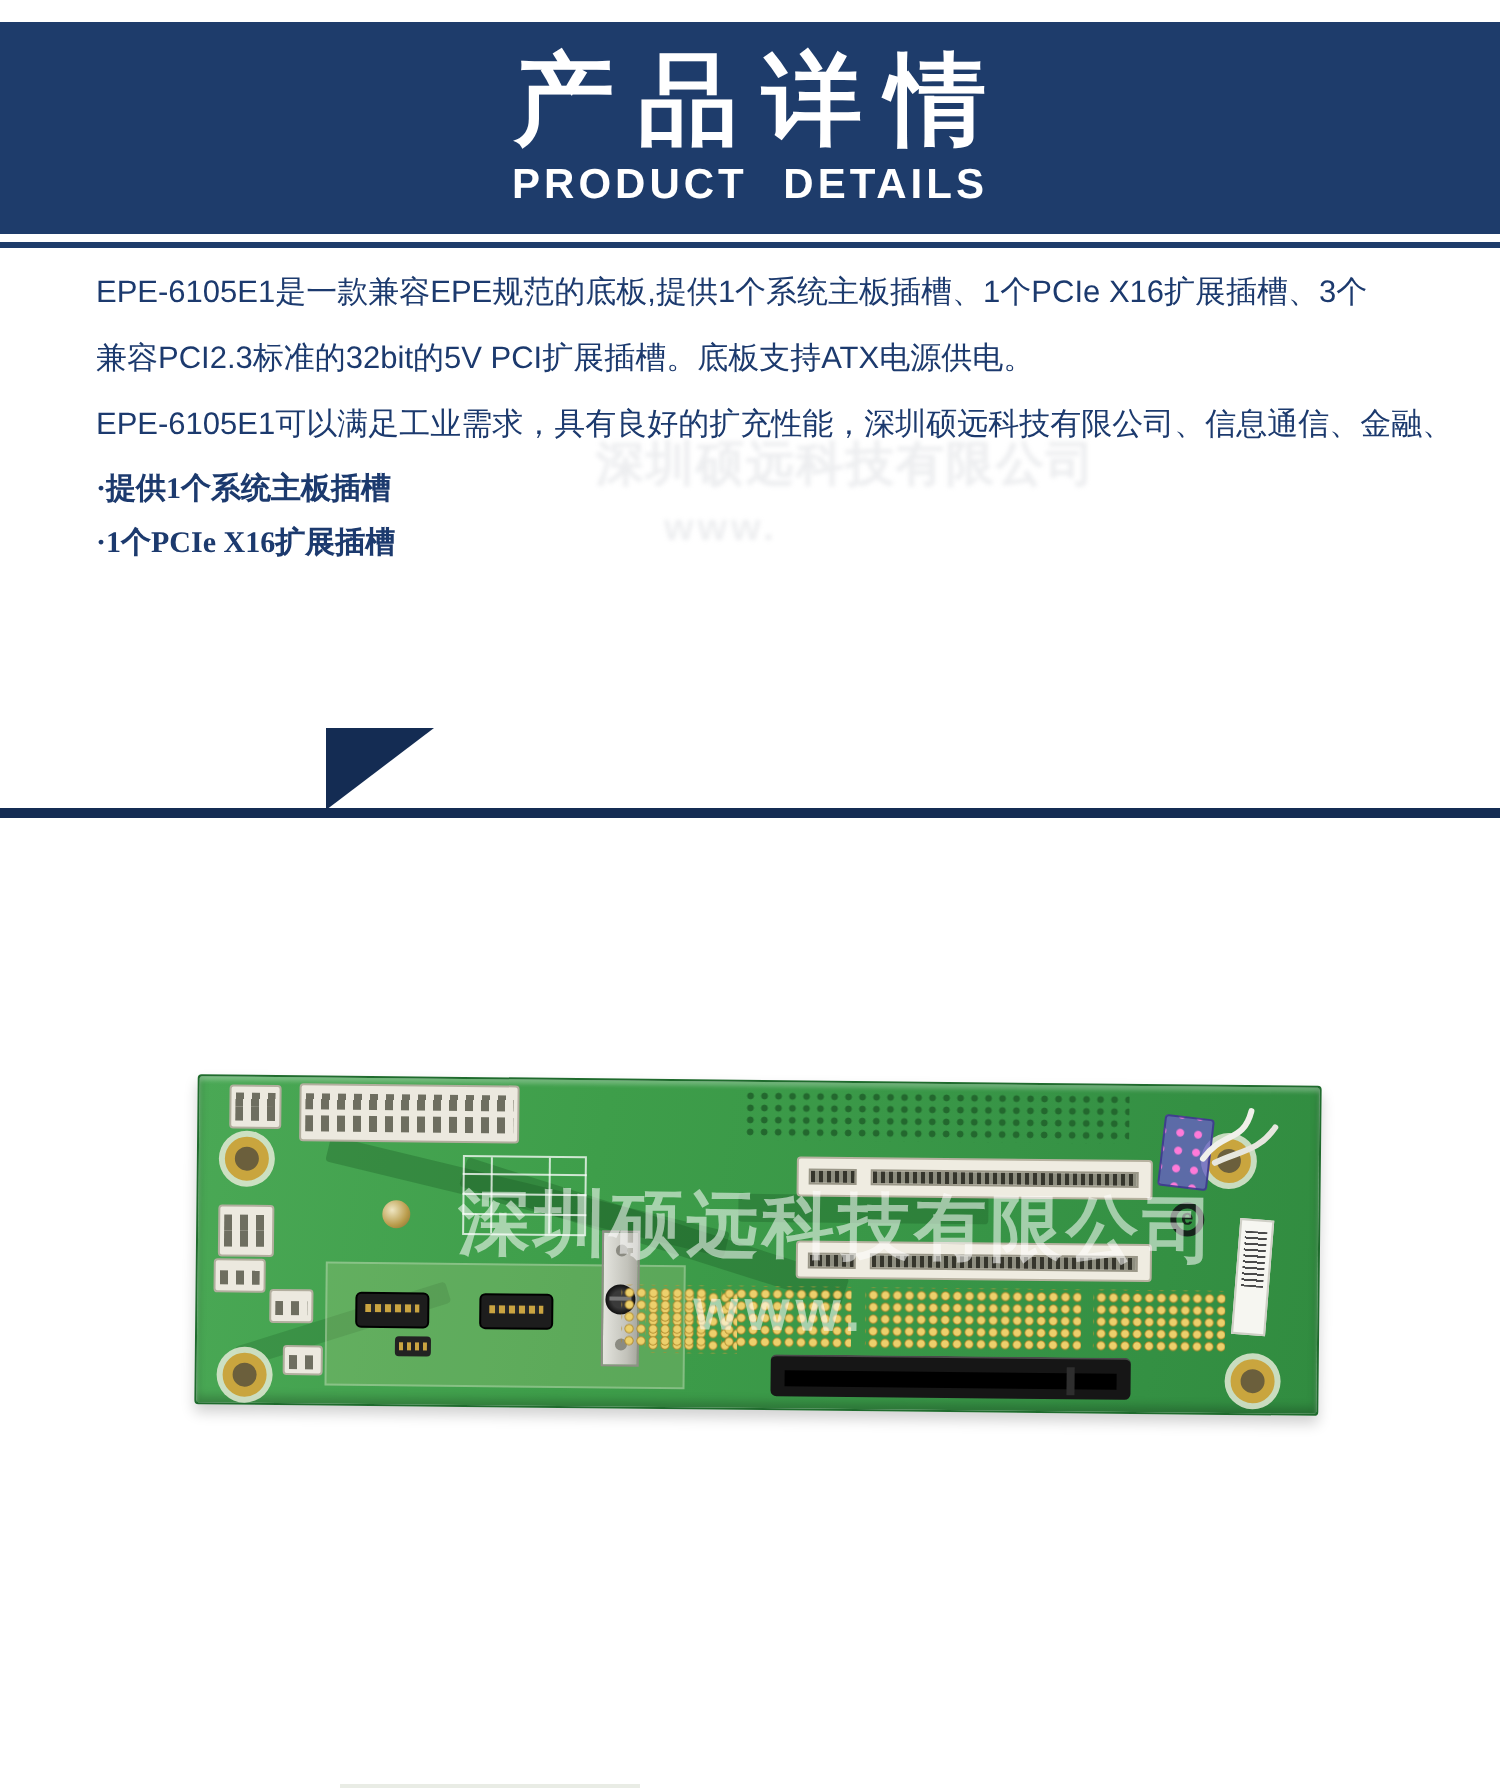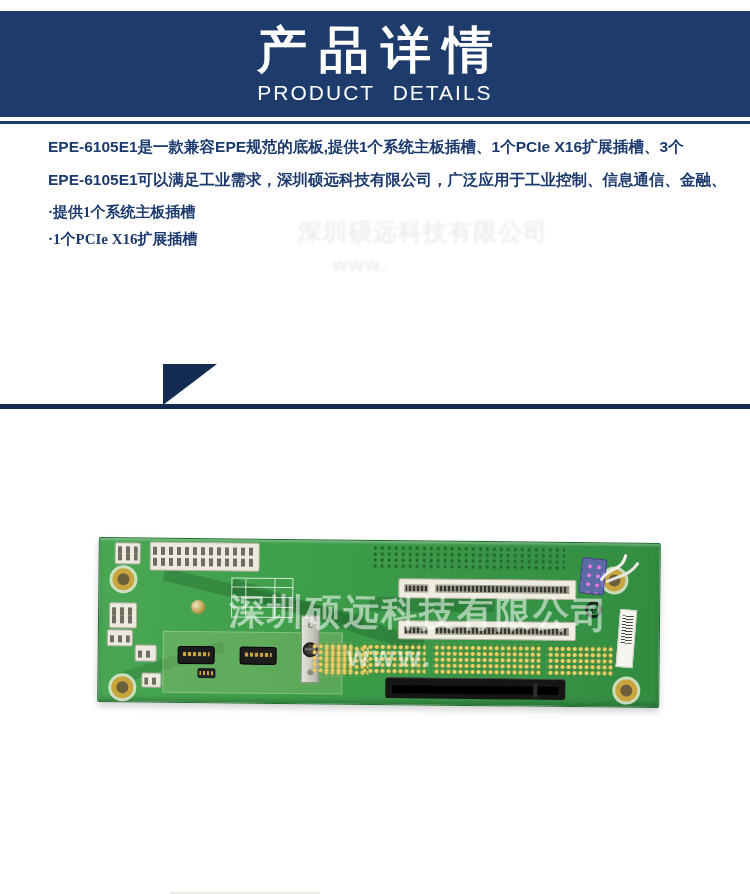--- a/index.html
+++ b/index.html
@@ -3,27 +3,27 @@
 <meta charset="utf-8">
 <style>
   html,body{margin:0;padding:0;background:#ffffff;}
   body{font-family:"Liberation Sans","DejaVu Sans",sans-serif;}
   .page{position:relative;width:750px;height:894px;margin:0 auto;background:#fff;overflow:hidden;}
 
   
   .top-strip{height:11px;background:#ffffff;}
   .hero{height:106px;background:#1e3c6b;color:#fff;display:flex;flex-direction:column;align-items:center;justify-content:center;gap:7px;}
   .hero-title{font-size:50px;font-weight:bold;letter-spacing:12px;text-indent:12px;line-height:1;}
-  .hero-sub{font-size:21px;font-weight:normal;letter-spacing:2px;word-spacing:10px;line-height:1;}
+  .hero-sub{font-size:21px;font-weight:bold;letter-spacing:2px;word-spacing:10px;line-height:1;}
   .hero-gap{height:4px;background:#fff;}
   .hero-underline{height:3px;background:#1e3c6b;}
 
   
   .content{position:relative;height:240px;padding:6px 0 0 48px;box-sizing:border-box;}
-  .desc-line{font-size:15.5px;font-weight:bold;color:#1c3a6e;line-height:33px;white-space:nowrap;}
+  .desc-line{font-size:15.5px;font-weight:normal;color:#1c3a6e;line-height:33px;white-space:nowrap;}
   .feature-list{margin-top:3px;font-family:Liberation Serif, serif;}
   .feature-item{font-size:15px;font-weight:bold;color:#1c3a6e;line-height:27px;white-space:nowrap;}
   .wm-page{position:absolute;left:298px;top:92px;color:rgba(175,178,185,0.22);filter:blur(1px);pointer-events:none;}
   .wm-page .wm-co{font-size:24px;font-weight:bold;letter-spacing:1px;}
   .wm-page .wm-url{font-size:19px;font-weight:bold;margin-top:6px;margin-left:34px;letter-spacing:2px;}
 
   
   .ribbon{position:relative;height:46px;background:#fff;}
   .ribbon-bar{position:absolute;left:0;right:0;bottom:1px;height:5px;background:#142c53;}
   .ribbon-block{position:absolute;left:0;top:0;width:163px;height:41px;background:#142c53;display:flex;align-items:center;}
@@ -143,21 +143,22 @@
   </div>
   <div class="hero-gap"></div>
   <div class="hero-underline"></div>
 
   <div class="content">
     <div class="wm-page">
       <div class="wm-co">深圳硕远科技有限公司</div>
       <div class="wm-url">www.</div>
     </div>
     <div class="desc-line">EPE-6105E1是一款兼容EPE规范的底板,提供1个系统主板插槽、1个PCIe X16扩展插槽、3个</div>
-    <div class="desc-line">EPE-6105E1可以满足工业需求，深圳硕远科技有限公司，广泛应用于工业控制、信息通信、金融、</div>
+    <div class="desc-line">兼容PCI2.3标准的32bit的5V PCI扩展插槽。底板支持ATX电源供电。</div>
+    <div class="desc-line">EPE-6105E1可以满足工业需求，具有良好的扩充性能，深圳硕远科技有限公司、信息通信、金融、</div>
     <div class="feature-list">
       <div class="feature-item">·提供1个系统主板插槽</div>
       <div class="feature-item">·1个PCIe X16扩展插槽</div>
     </div>
   </div>
 
   <div class="ribbon">
     <div class="ribbon-bar"></div>
     <div class="ribbon-diag"></div>
   </div>

